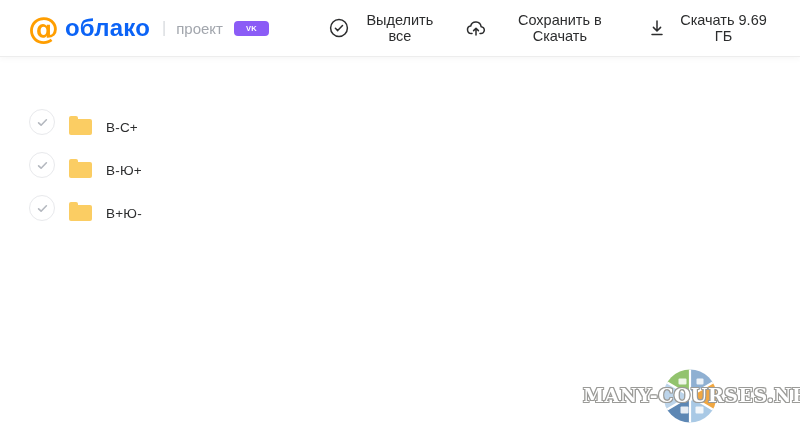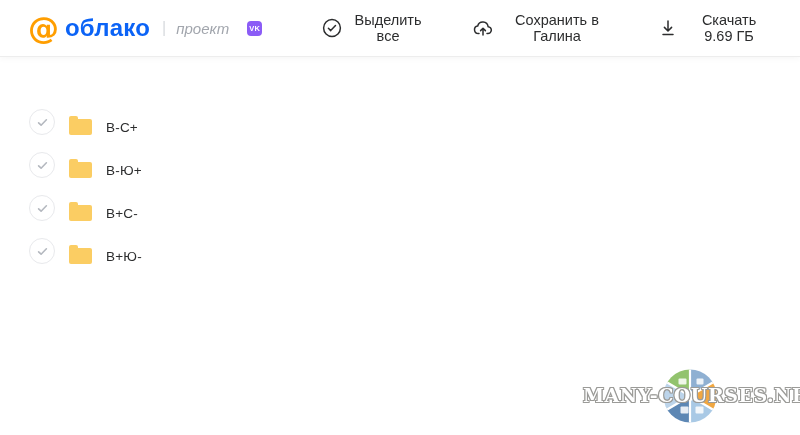--- a/index.html
+++ b/index.html
@@ -33,37 +33,37 @@
     font-weight: 700;
     letter-spacing: 0.2px;
     line-height: 1;
   }
   .logo-divider {
     color: #d8dade;
     font-size: 16px;
     margin: 0 10px 0 12px;
     font-weight: 400;
   }
-  .project-label { color: #a2a6ad; font-size: 15px; margin-right: 18px; font-style: italic; }
+  .project-label { color: #a2a6ad; font-size: 15px; margin-right: 11px; }
   .vk-badge {
-    width: 15px; height: 15px;
+    width: 35px; height: 15px;
     background: #8b5cf6;
     border-radius: 4px;
     display: flex; align-items: center; justify-content: center;
     color: #fff;
     font-size: 7.5px;
     font-weight: 700;
     letter-spacing: 0.3px;
   }
 
   .header-actions {
     display: flex;
     align-items: center;
     margin-left: 60px;
-    gap: 48px;
+    gap: 24px;
   }
   .action-btn {
     display: flex;
     align-items: center;
     gap: 9px;
     background: transparent;
     border: none;
     font-family: "Liberation Sans", sans-serif;
     font-size: 14.5px;
     color: #2c2d2e;
@@ -178,21 +178,21 @@
       <span>Выделить все</span>
     </button>
 
     <button class="action-btn">
       <span>
         <svg width="21" height="20" viewBox="0 0 21 20">
           <path d="M6 15.5h-.7a3.8 3.8 0 01-.6-7.55 5.3 5.3 0 0110.4.7 3.4 3.4 0 01-.4 6.85H14" fill="none" stroke="#2c2d2e" stroke-width="1.5" stroke-linecap="round" stroke-linejoin="round"></path>
           <path d="M10 17v-6.2M7.6 12.6L10 10.2l2.4 2.4" fill="none" stroke="#2c2d2e" stroke-width="1.5" stroke-linecap="round" stroke-linejoin="round"></path>
         </svg>
       </span>
-      <span>Сохранить в Галина</span>
+      <span>Сохранить в Скачать</span>
     </button>
 
     <button class="action-btn">
       <span>
         <svg width="18" height="20" viewBox="0 0 18 20">
           <path d="M9 3v9.2M5.4 9.4L9 13l3.6-3.6" fill="none" stroke="#2c2d2e" stroke-width="1.5" stroke-linecap="round" stroke-linejoin="round"></path>
           <path d="M4 16.6h10" fill="none" stroke="#2c2d2e" stroke-width="1.5" stroke-linecap="round"></path>
         </svg>
       </span>
       <span>Скачать 9.69 ГБ</span>
@@ -217,29 +217,20 @@
     <div class="folder-row">
       <span class="check-circle">
         <svg width="13" height="13" viewBox="0 0 13 13">
           <path d="M2.6 6.8l2.5 2.4 5.3-5.4" fill="none" stroke="#b4b8bf" stroke-width="1.6" stroke-linecap="round" stroke-linejoin="round"></path>
         </svg>
       </span>
       <span class="folder-icon"></span>
       <span class="folder-label">В-Ю+</span>
     </div>
 
-    <div class="folder-row">
-      <span class="check-circle">
-        <svg width="13" height="13" viewBox="0 0 13 13">
-          <path d="M2.6 6.8l2.5 2.4 5.3-5.4" fill="none" stroke="#b4b8bf" stroke-width="1.6" stroke-linecap="round" stroke-linejoin="round"></path>
-        </svg>
-      </span>
-      <span class="folder-icon"></span>
-      <span class="folder-label">В+С-</span>
-    </div>
 
     <div class="folder-row">
       <span class="check-circle">
         <svg width="13" height="13" viewBox="0 0 13 13">
           <path d="M2.6 6.8l2.5 2.4 5.3-5.4" fill="none" stroke="#b4b8bf" stroke-width="1.6" stroke-linecap="round" stroke-linejoin="round"></path>
         </svg>
       </span>
       <span class="folder-icon"></span>
       <span class="folder-label">В+Ю-</span>
     </div>

